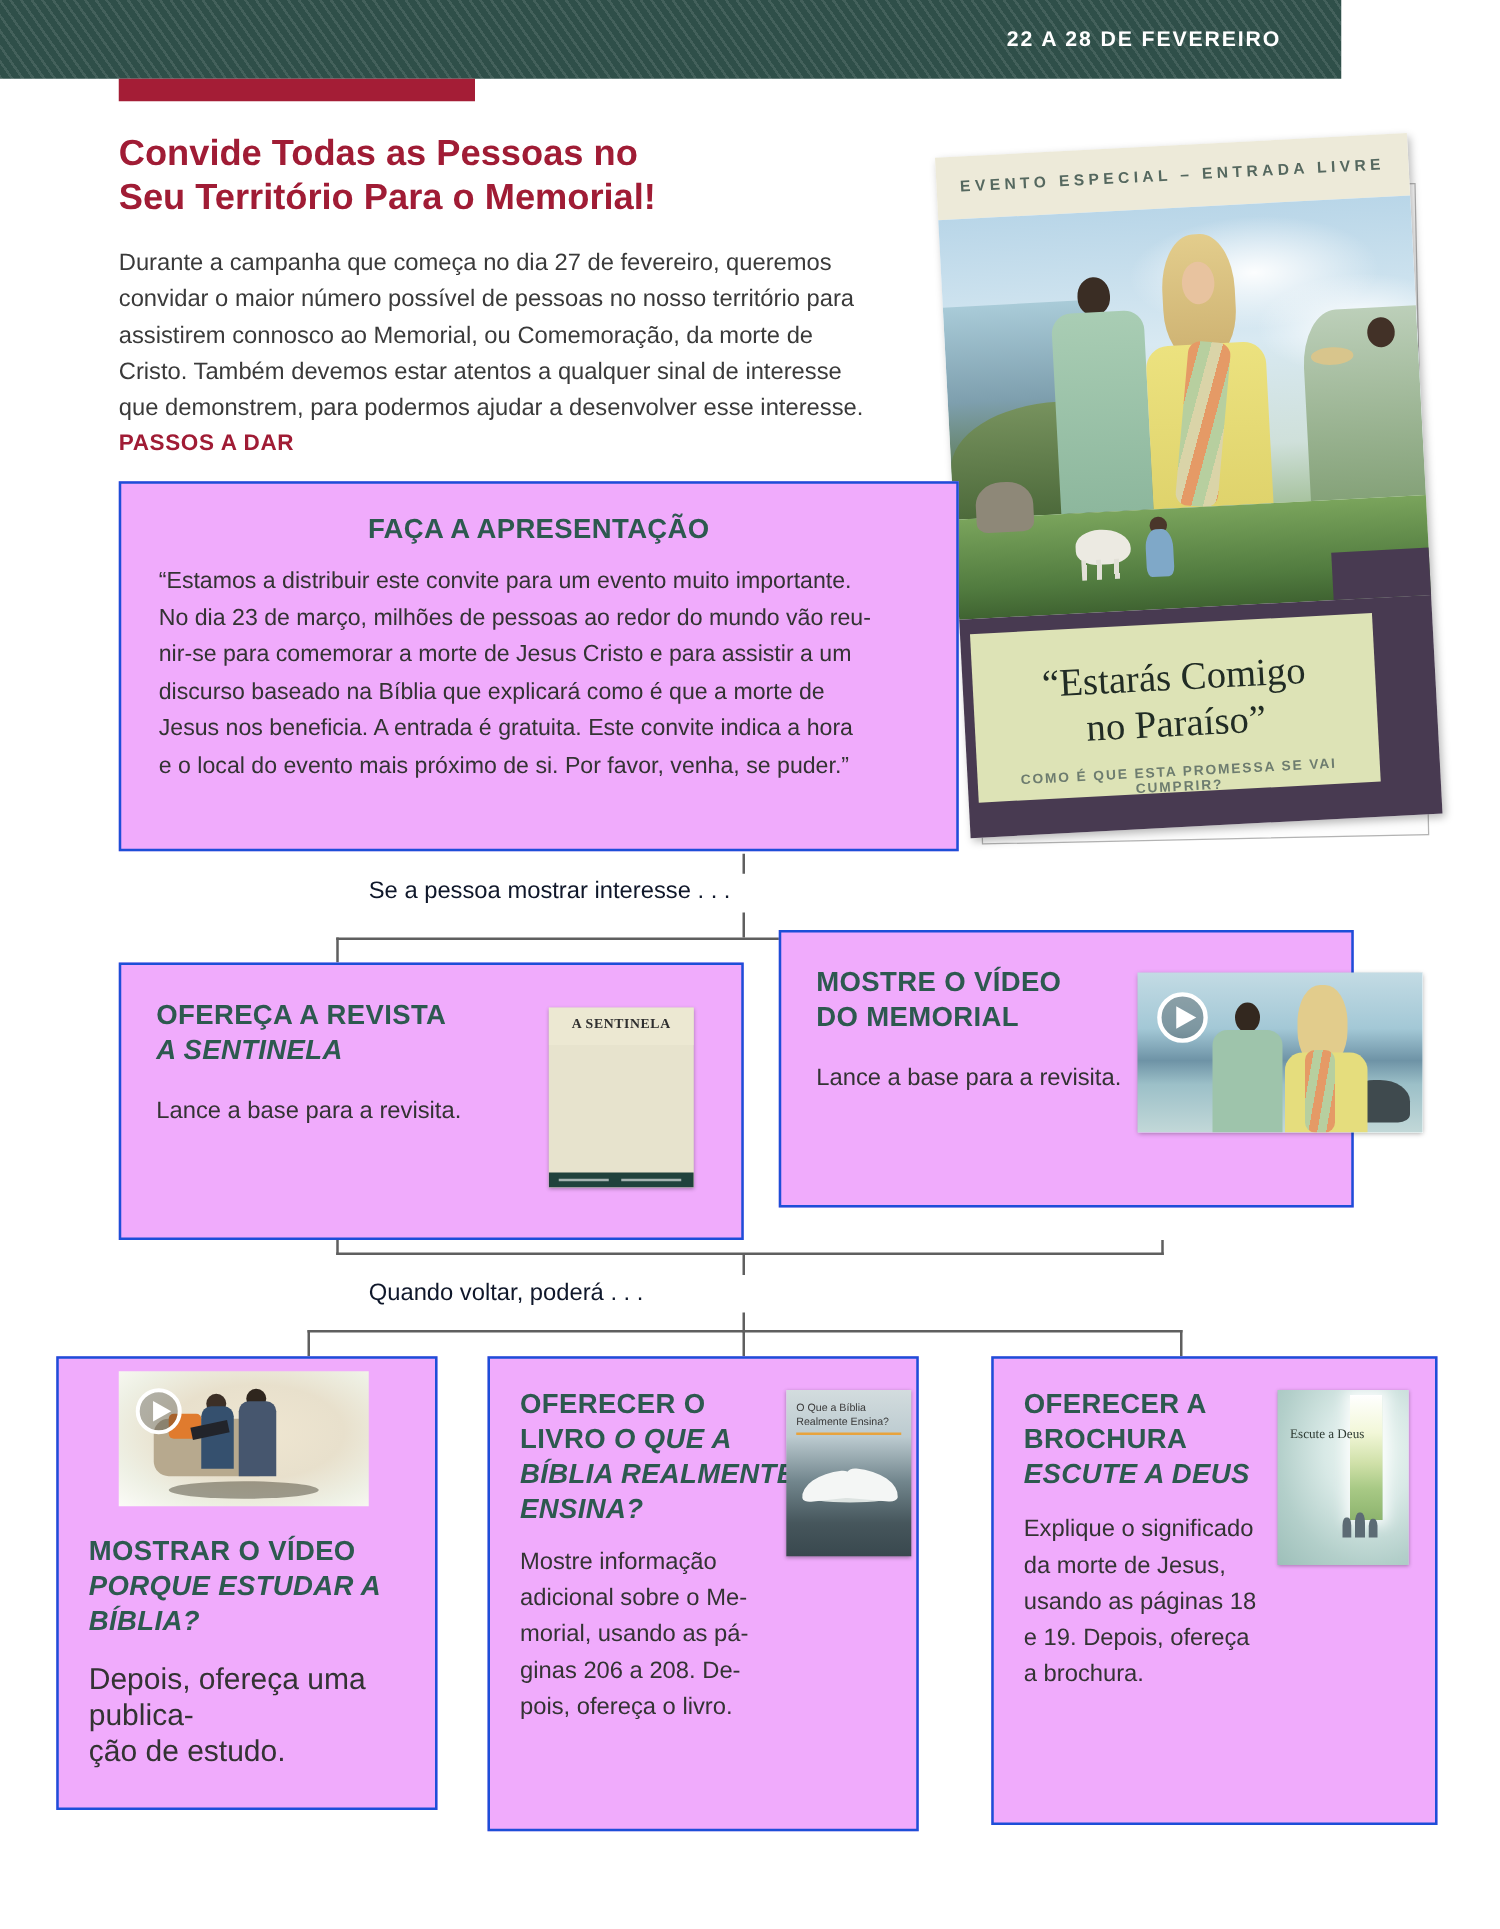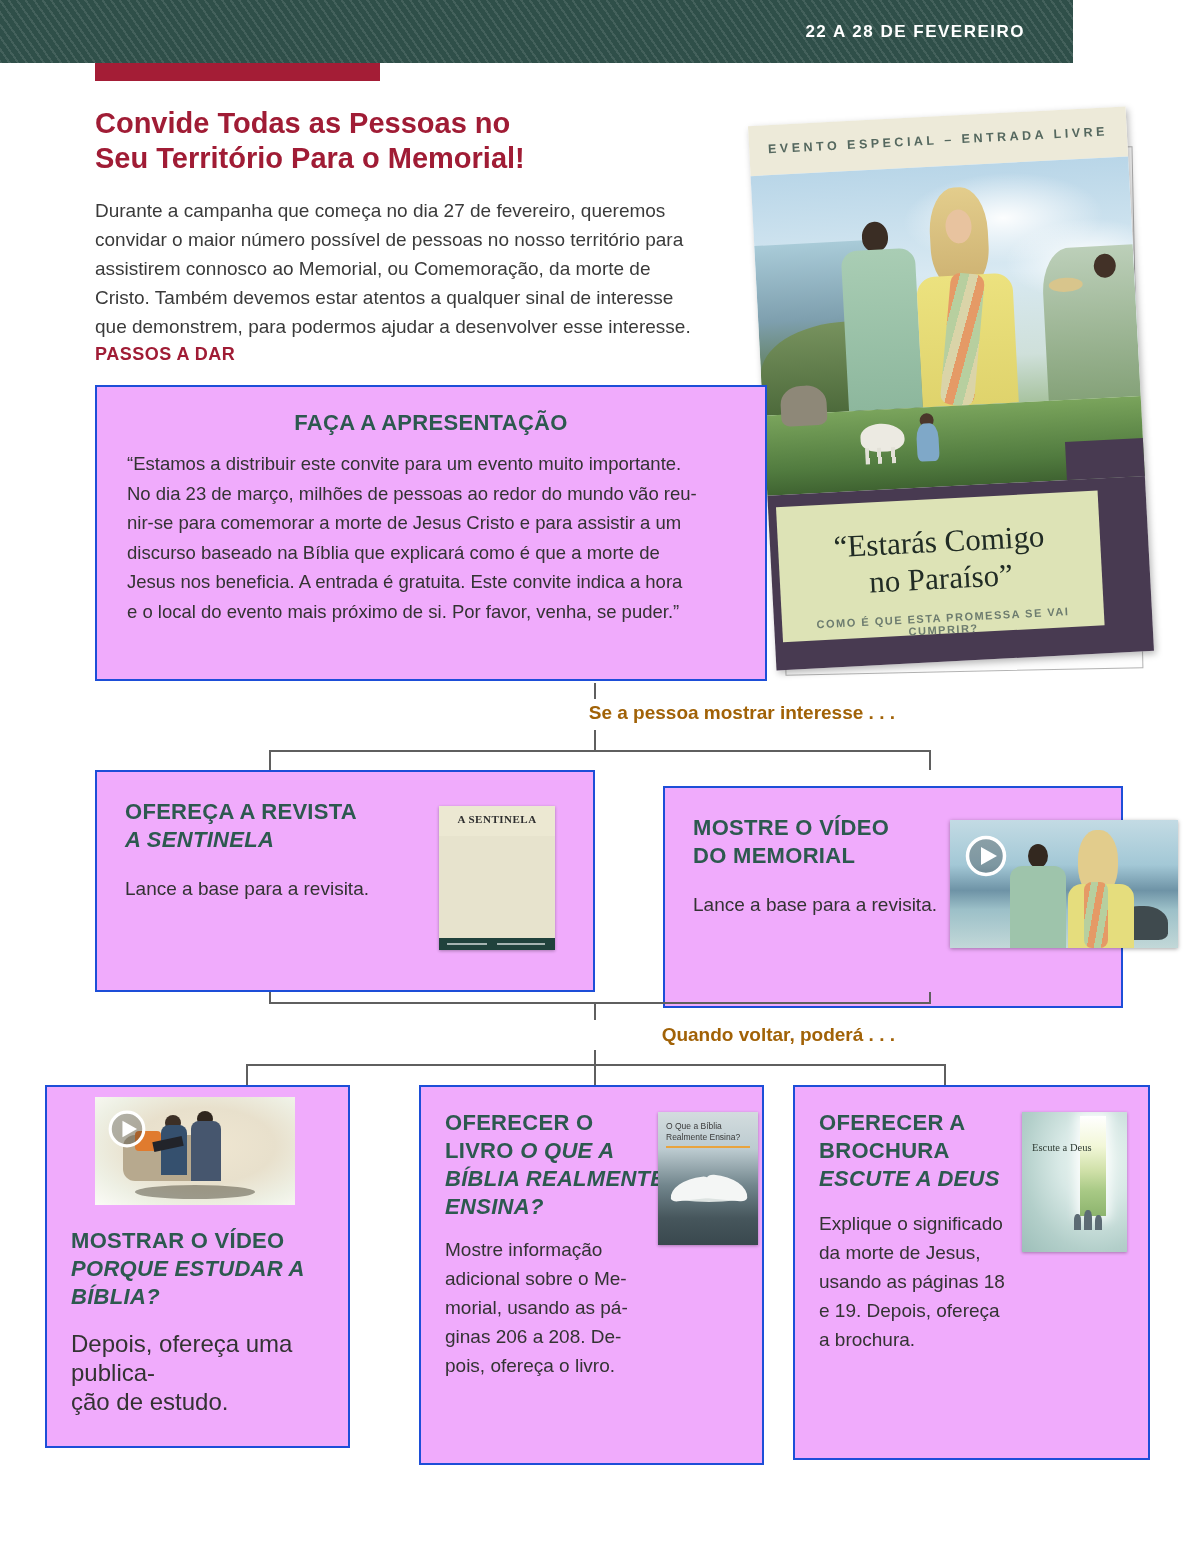--- a/index.html
+++ b/index.html
@@ -55,23 +55,23 @@
   .fbox{background:#f0abfc;border:2px solid #1d4ed8;box-sizing:border-box;}
   .fheading{font-weight:bold;color:#2d594f;font-size:22px;line-height:28px;letter-spacing:0.3px;}
   .fheading .it{font-style:italic;}
   .fbody{color:#333333;font-size:19px;line-height:29px;}
   .line{background:#5f5f5f;}
 
   .boxA{left:95px;top:385px;width:672px;height:296px;}
   .boxA-h{left:0;right:0;top:22px;text-align:center;}
   .boxA-b{left:30px;top:62px;width:614px;font-size:18.5px;line-height:29.5px;}
 
-  .lbl{text-align:right;font-size:19px;color:#a16207;font-weight:bold;}
+  .lbl{text-align:left;font-size:19px;color:#0f172a;}
   .boxB{left:95px;top:770px;width:500px;height:222px;}
-  .boxC{left:623px;top:786px;width:460px;height:222px;margin-left:40px;}
+  .boxC{left:623px;top:744px;width:460px;height:222px;}
   .bh{left:28px;top:26px;}
   .bb{left:28px;top:102px;}
 
   .sent-cover{left:342px;top:34px;width:116px;height:144px;box-shadow:0 1px 3px rgba(0,0,0,0.3);background:#e7e3cd;overflow:hidden;}
   .sent-mast{position:absolute;left:0;top:0;right:0;height:30px;background:#ece8d2;text-align:center;}
   .sent-mast span{font-family:"Liberation Serif",serif;font-size:11px;font-weight:bold;color:#2f2f2f;letter-spacing:0.5px;display:inline-block;margin-top:7px;}
   .sent-art{position:absolute;left:0;top:30px;right:0;bottom:12px;background:linear-gradient(160deg,#97795a 0%,#7c5c42 40%,#5a3f2c 75%,#46301f 100%);}
   .sent-beam{position:absolute;left:8px;top:6px;width:104px;height:12px;background:#3c2a1c;transform:rotate(-18deg);}
   .sent-kicker{position:absolute;left:8px;bottom:26px;font-size:7.5px;font-weight:bold;color:rgba(255,255,255,0.75);letter-spacing:0.4px;}
   .sent-title{position:absolute;left:8px;bottom:15px;font-size:8.5px;font-weight:bold;color:#ffffff;letter-spacing:0.3px;}
@@ -93,21 +93,21 @@
   .t2-cushion{position:absolute;left:40px;top:34px;width:26px;height:20px;background:#e07b2e;border-radius:4px;}
   .t2-p1{position:absolute;left:66px;top:28px;width:26px;height:50px;background:#35506e;border-radius:8px 8px 0 0;}
   .t2-p1h{position:absolute;left:70px;top:18px;width:16px;height:16px;background:#3c2f26;border-radius:50%;}
   .t2-p2{position:absolute;left:96px;top:24px;width:30px;height:60px;background:#46566e;border-radius:8px 8px 0 0;}
   .t2-p2h{position:absolute;left:102px;top:14px;width:16px;height:16px;background:#2f261e;border-radius:50%;}
   .t2-book{position:absolute;left:58px;top:42px;width:30px;height:10px;background:#22242a;transform:rotate(-12deg);}
   .t2-shadow{position:absolute;left:40px;top:88px;width:120px;height:14px;background:rgba(60,55,40,0.45);border-radius:50%;}
 
   .playbtn{position:absolute;width:44px;height:44px;}
   .boxD{left:45px;top:1085px;width:305px;height:363px;}
-  .boxE{left:390px;top:1085px;width:345px;height:380px;margin-left:29px;}
+  .boxE{left:390px;top:1085px;width:345px;height:380px;}
   .boxF{left:793px;top:1085px;width:357px;height:375px;}
   .dh{left:24px;top:140px;}
   .db{left:24px;top:242px;font-size:24px;}
   .eh{left:24px;top:22px;}
   .eb{left:24px;top:148px;}
   .fh{left:24px;top:22px;}
   .fb{left:24px;top:122px;}
 
   .ensina-cover{left:237px;top:25px;width:100px;height:133px;box-shadow:0 1px 3px rgba(0,0,0,0.3);overflow:hidden;
       background:linear-gradient(180deg,#d3dcde 0%,#bccbd0 28%,#72868d 55%,#46565c 80%,#39484e 100%);}

